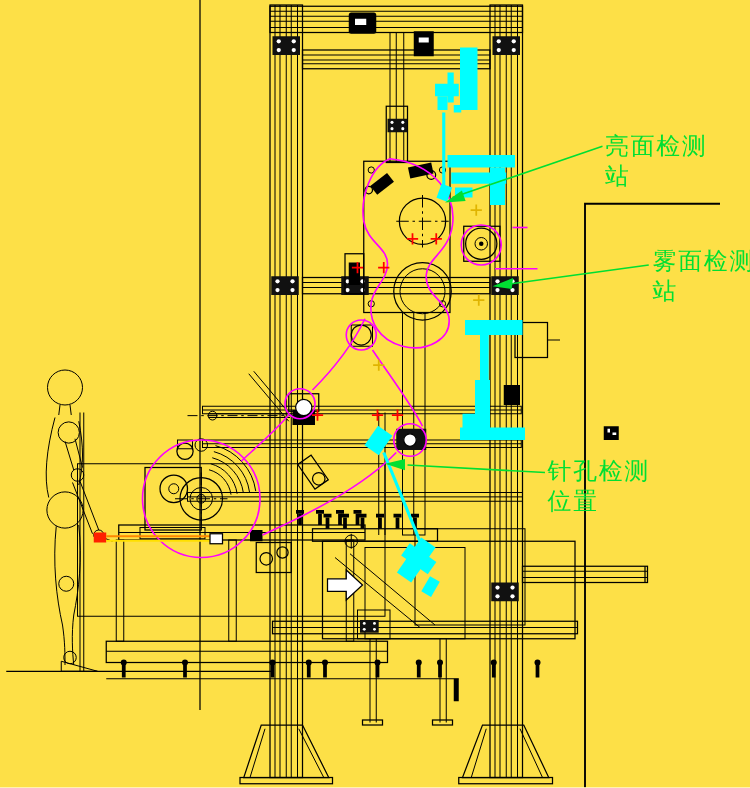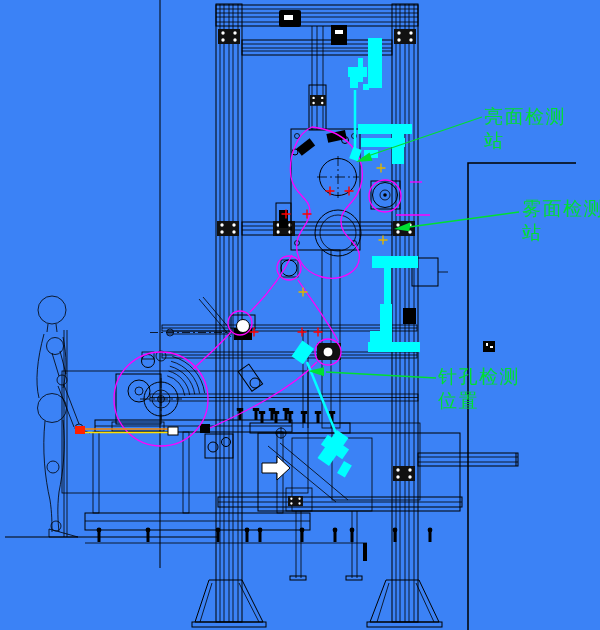--- a/index.html
+++ b/index.html
@@ -1,16 +1,16 @@
 <!DOCTYPE html>
 <html><head>
 <meta charset="utf-8">
 <style>
   html,body{margin:0;padding:0;background:#fff;}
-  .stage{position:relative;width:600px;height:630px;background:#3b82f6;overflow:hidden;}
+  .stage{position:relative;width:600px;height:630px;background:#fde047;overflow:hidden;}
   svg{display:block;}
   .k{stroke:#000;fill:none;stroke-width:1;}
   .kt{stroke:#000;fill:none;stroke-width:.8;}
   .k2{stroke:#000;fill:none;stroke-width:1.5;}
   .fb{fill:#000;stroke:none;}
   .fwb{fill:#fff;stroke:#000;stroke-width:1;}
   .ann{font-family:"Liberation Sans","DejaVu Sans",sans-serif;font-size:19px;letter-spacing:1.5px;}
 </style>
 </head>
 <body>

